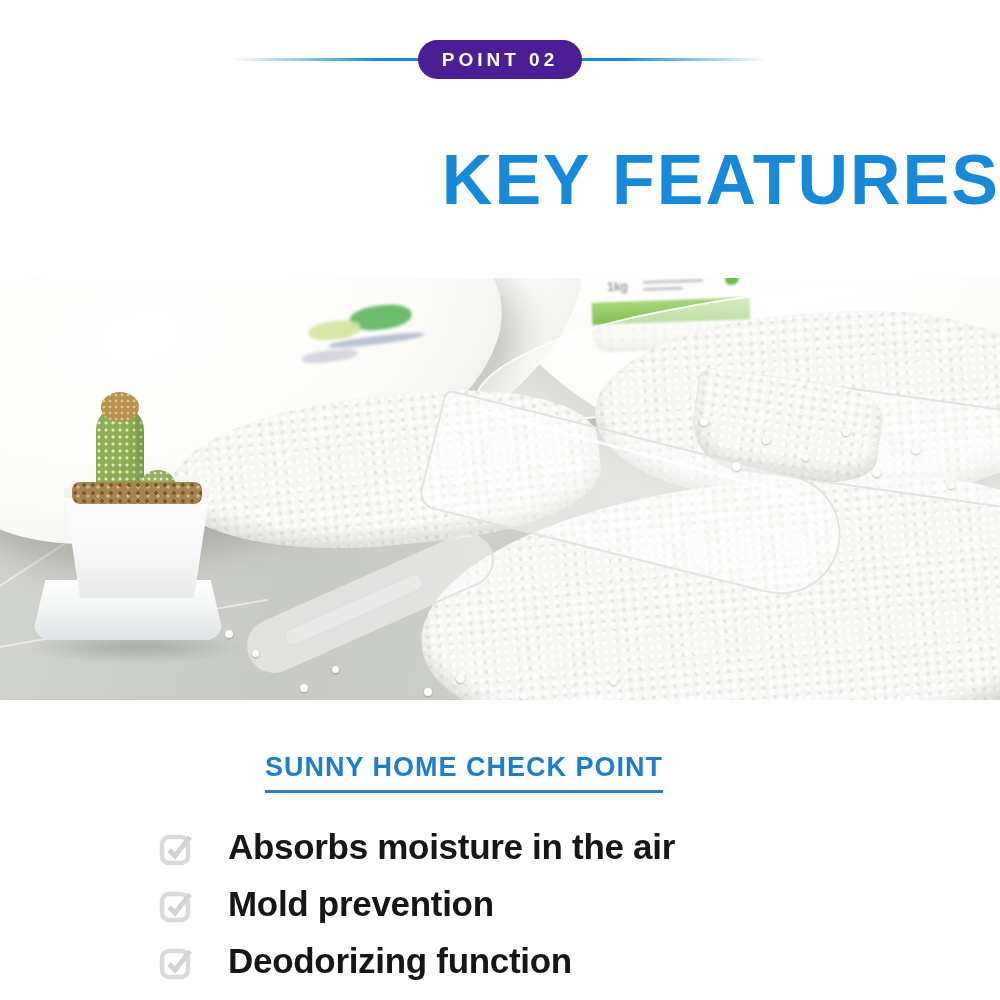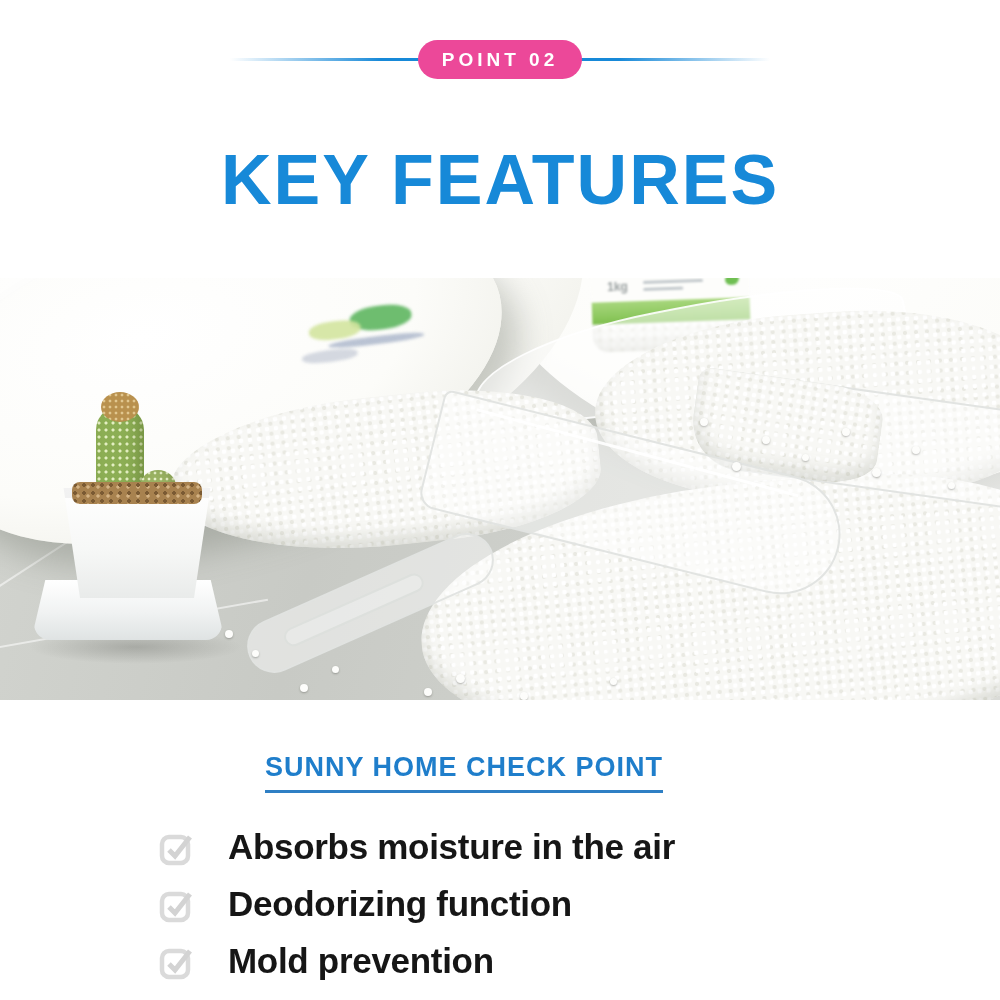--- a/index.html
+++ b/index.html
@@ -22,34 +22,34 @@
       rgba(23,137,216,0) 0%,
       #1789d8 28%,
       #1789d8 72%,
       rgba(23,137,216,0) 100%);
   }
   .point-pill {
     position: absolute;
     top: 40px; left: 500px;
     transform: translateX(-50%);
     width: 164px; height: 39px;
-    background: #ec4899;
+    background: #4c1d95;
     border-radius: 20px;
     display: flex; align-items: center; justify-content: center;
     color: #ffffff;
     font-size: 19px; font-weight: 700;
     letter-spacing: 4px;
   }
 
   
   .hero-title {
     position: absolute;
     top: 140px; left: 0;
     width: 1000px;
-    text-align: center;
+    text-align: right;
     color: #1789d8;
     font-size: 70px;
     font-weight: 700;
     letter-spacing: 2px;
   }
 
   
   .photo {
     position: absolute;
     top: 278px; left: 0;
@@ -321,24 +321,24 @@
         <rect x="4" y="9" width="26" height="26" rx="7" fill="none" stroke="#dadada" stroke-width="4.5"></rect>
         <path d="M 11 22 L 17 28 L 32 9" fill="none" stroke="#d3d3d3" stroke-width="5"></path>
       </svg>
       <span class="item-label">Absorbs moisture in the air</span>
     </li>
     <li>
       <svg class="check-icon" viewBox="0 0 38 38">
         <rect x="4" y="9" width="26" height="26" rx="7" fill="none" stroke="#dadada" stroke-width="4.5"></rect>
         <path d="M 11 22 L 17 28 L 32 9" fill="none" stroke="#d3d3d3" stroke-width="5"></path>
       </svg>
-      <span class="item-label">Deodorizing function</span>
+      <span class="item-label">Mold prevention</span>
     </li>
     <li>
       <svg class="check-icon" viewBox="0 0 38 38">
         <rect x="4" y="9" width="26" height="26" rx="7" fill="none" stroke="#dadada" stroke-width="4.5"></rect>
         <path d="M 11 22 L 17 28 L 32 9" fill="none" stroke="#d3d3d3" stroke-width="5"></path>
       </svg>
-      <span class="item-label">Mold prevention</span>
+      <span class="item-label">Deodorizing function</span>
     </li>
   </ul>
 
 </div>
 
 </body></html>

